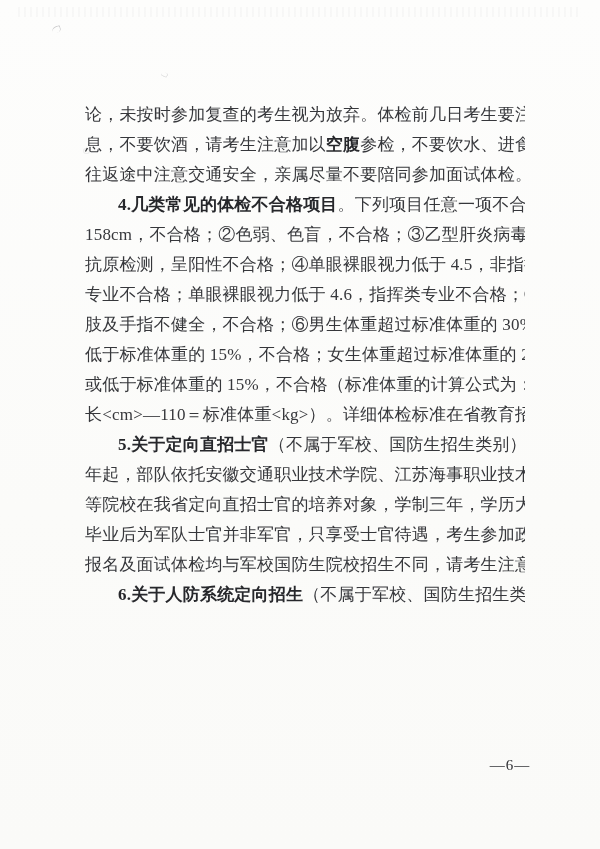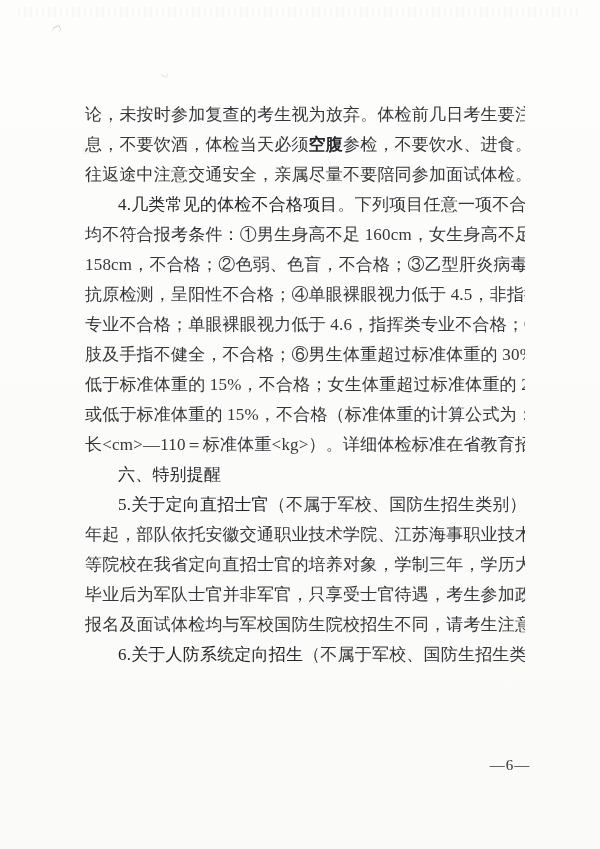--- a/index.html
+++ b/index.html
@@ -68,21 +68,21 @@
     overflow: hidden;
     white-space: nowrap;
   }
   .line.indent { padding-left: 33px; }
   .line.last {
     text-align: left;
     text-align-last: left;
   }
   .seg { letter-spacing: 0.2px; }
   .s-b {
-    font-weight: 400;
+    font-weight: 700;
     color: #26272b;
   }
   .s-bu {
     font-weight: 700;
     color: #26272b;
     text-underline-offset: 3px;
   }
   .page-number {
     position: absolute;
     left: 478px;
@@ -98,32 +98,30 @@
 <body>
 
 <div class="page">
   <div class="scan-noise"></div>
   <div class="scan-artifact a1"></div>
   <div class="scan-artifact a2"></div>
   <div class="scan-artifact a3"></div>
 
   <main class="body-text">
       <div class="line"><span class="seg s-n">论，未按时参加复查的考生视为放弃。体检前几日考生要注意休</span></div>
-      <div class="line"><span class="seg s-n">息，不要饮酒，体检当天必须</span><span class="seg s-bu">空腹</span><span class="seg s-n">参检，不要饮水、进食。考生</span></div>
+      <div class="line"><span class="seg s-n">息，不要饮酒，请考生注意加以</span><span class="seg s-bu">空腹</span><span class="seg s-n">参检，不要饮水、进食。考生</span></div>
       <div class="line last"><span class="seg s-n">往返途中注意交通安全，亲属尽量不要陪同参加面试体检。</span></div>
       <div class="line indent"><span class="seg s-b">4.几类常见的体检不合格项目</span><span class="seg s-n">。下列项目任意一项不合格的</span></div>
-      <div class="line"><span class="seg s-n">均不符合报考条件：①男生身高不足 160cm，女生身高不足</span></div>
       <div class="line"><span class="seg s-n">158cm，不合格；②色弱、色盲，不合格；③乙型肝炎病毒表面</span></div>
       <div class="line"><span class="seg s-n">抗原检测，呈阳性不合格；④单眼裸眼视力低于 4.5，非指挥类</span></div>
       <div class="line"><span class="seg s-n">专业不合格；单眼裸眼视力低于 4.6，指挥类专业不合格；⑤四</span></div>
       <div class="line"><span class="seg s-n">肢及手指不健全，不合格；⑥男生体重超过标准体重的 30%或</span></div>
       <div class="line"><span class="seg s-n">低于标准体重的 15%，不合格；女生体重超过标准体重的 20%</span></div>
       <div class="line"><span class="seg s-n">或低于标准体重的 15%，不合格（标准体重的计算公式为：身</span></div>
       <div class="line"><span class="seg s-n">长&lt;cm&gt;—110＝标准体重&lt;kg&gt;）。详细体检标准在省教育招生考试</span></div>
-      <div class="line indent last"><span class="seg s-b">六、特别提醒</span></div>
       <div class="line indent"><span class="seg s-b">5.关于定向直招士官</span><span class="seg s-n">（不属于军校、国防生招生类别）。2014</span></div>
       <div class="line"><span class="seg s-n">年起，部队依托安徽交通职业技术学院、江苏海事职业技术学院</span></div>
       <div class="line"><span class="seg s-n">等院校在我省定向直招士官的培养对象，学制三年，学历大专，</span></div>
       <div class="line"><span class="seg s-n">毕业后为军队士官并非军官，只享受士官待遇，考生参加政审、</span></div>
       <div class="line"><span class="seg s-n">报名及面试体检均与军校国防生院校招生不同，请考生注意加以</span></div>
       <div class="line indent last"><span class="seg s-b">6.关于人防系统定向招生</span><span class="seg s-n">（不属于军校、国防生招生类别）。</span></div>
     </main>
 
   <div class="page-number">—6—</div>
 </div>

